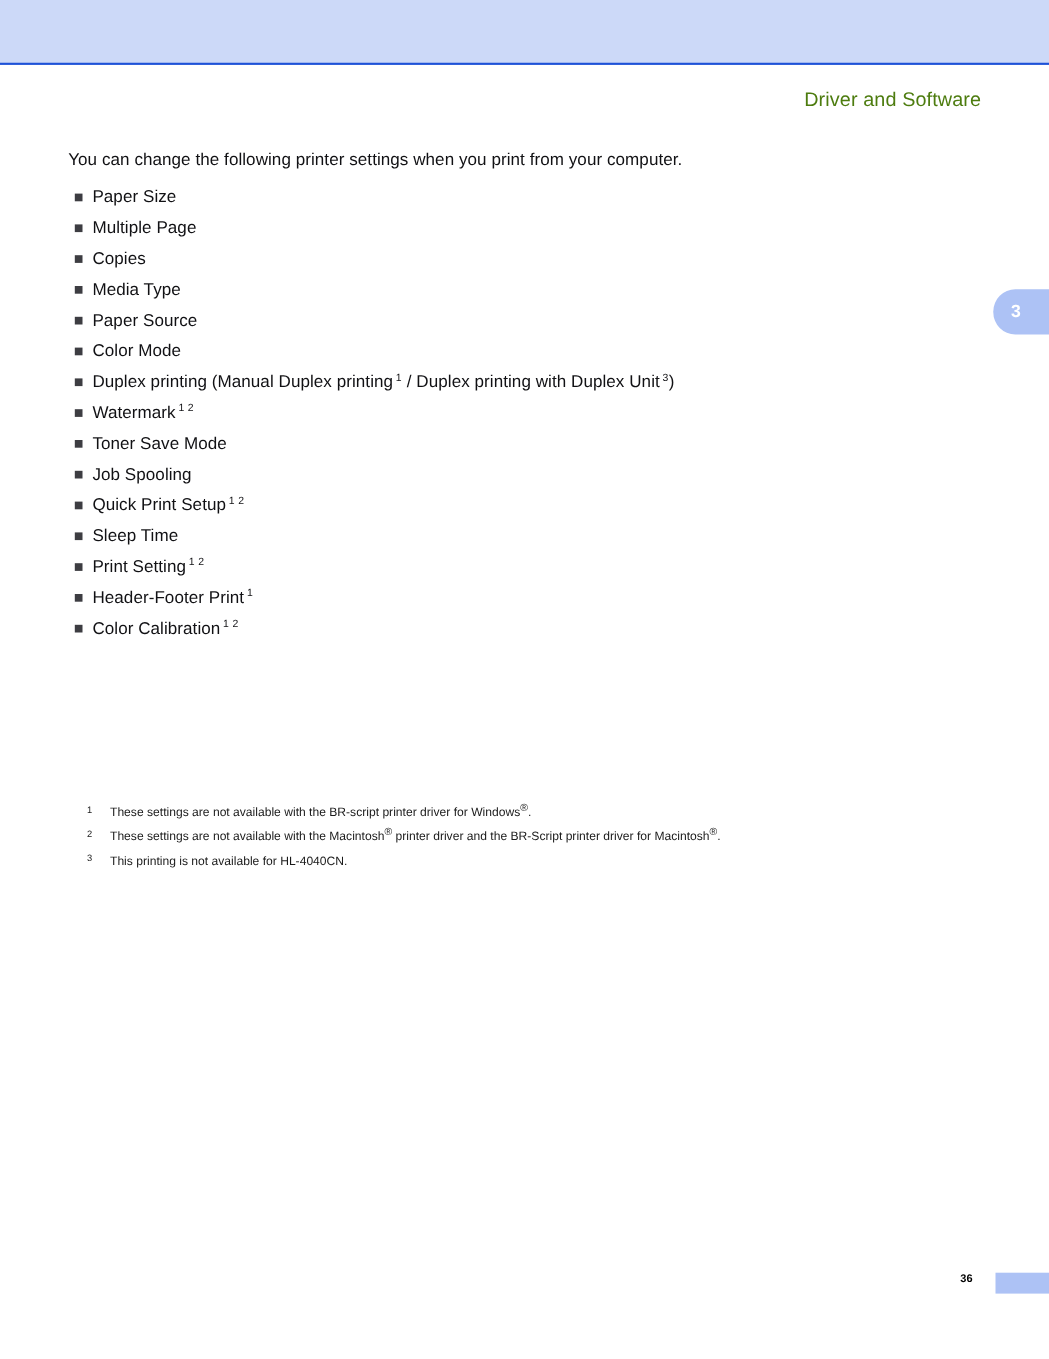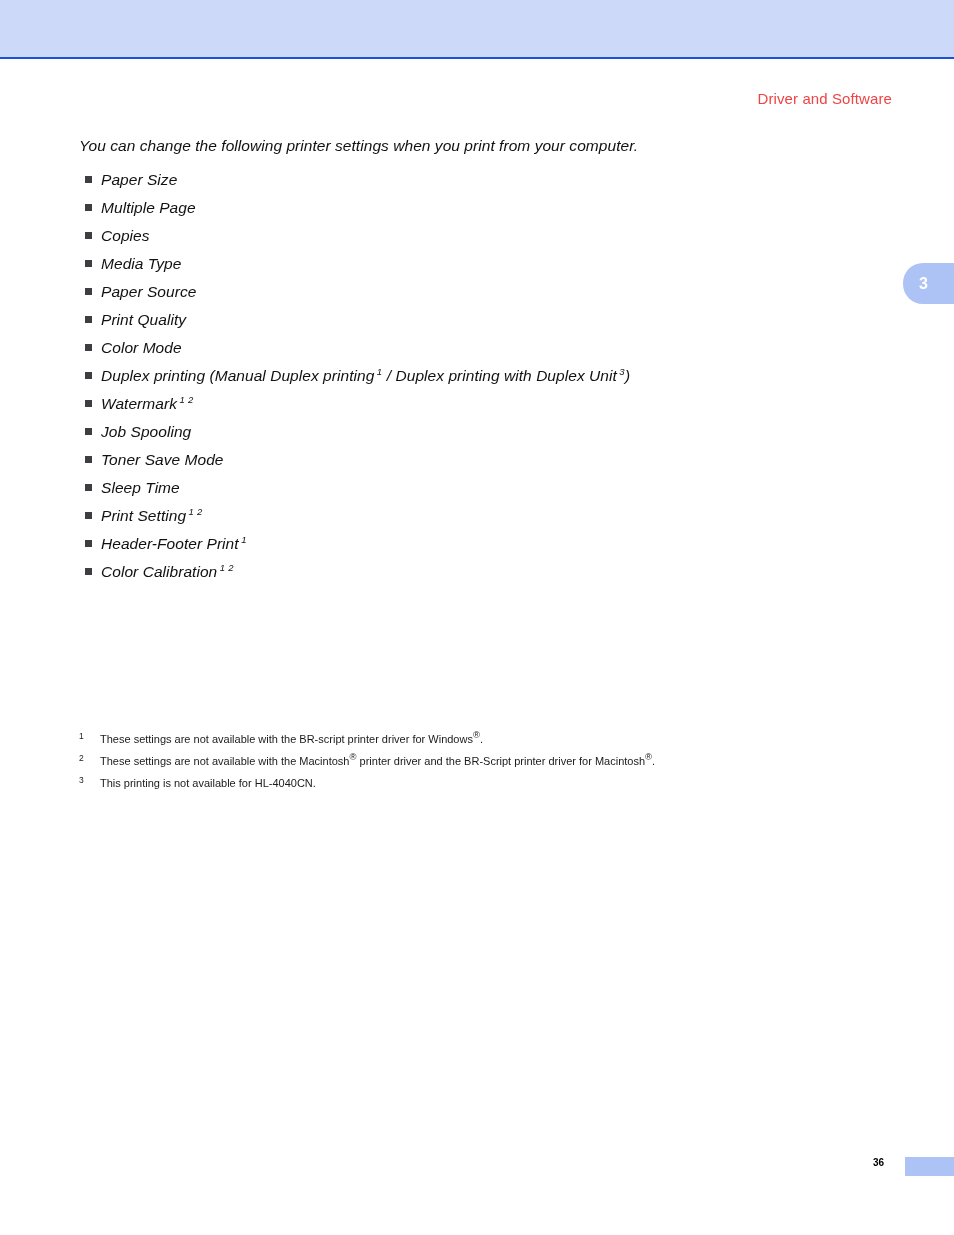--- a/index.html
+++ b/index.html
@@ -28,24 +28,24 @@
   .header-rule {
     position: absolute;
     top: 57px;
     left: 0;
     width: 954px;
     height: 2px;
     background: #1d52d8;
   }
   .running-head {
     position: absolute;
-    top: 90px;
+    top: 80px;
     right: 62px;
-    font-size: 15px;
-    color: #ef4444;
+    font-size: 18px;
+    color: #4d7c0f;
     letter-spacing: 0.1px;
     white-space: nowrap;
   }
 
   
   .chapter-tab {
     position: absolute;
     top: 263px;
     left: 903px;
     width: 51px;
@@ -60,23 +60,22 @@
     align-items: center;
     justify-content: center;
     padding-right: 10px;
     box-sizing: border-box;
   }
 
   
   .content {
     position: absolute;
     top: 136px;
-    left: 79px;
+    left: 62px;
     width: 800px;
-    font-style: italic;
   }
   .intro {
     font-size: 15.5px;
     line-height: 20px;
     color: #111114;
     margin: 0 0 14px 0;
     letter-spacing: 0.05px;
   }
 
   .bullet-list {
@@ -182,38 +181,38 @@
     <li class="bullet-item">
       <span class="sq"></span><span>Copies</span>
     </li>
     <li class="bullet-item">
       <span class="sq"></span><span>Media Type</span>
     </li>
     <li class="bullet-item">
       <span class="sq"></span><span>Paper Source</span>
     </li>
     <li class="bullet-item">
-      <span class="sq"></span><span>Print Quality</span>
-    </li>
-    <li class="bullet-item">
       <span class="sq"></span><span>Color Mode</span>
     </li>
 
     <li class="bullet-item">
       <span class="sq"></span><span>Duplex printing (Manual Duplex printing</span><sup class="fn">1</sup> <span>/ Duplex printing with Duplex Unit</span><sup class="fn">3</sup><span>)</span>
     </li>
 
     <li class="bullet-item">
       <span class="sq"></span><span>Watermark</span><sup class="fn">1 2</sup>
     </li>
     <li class="bullet-item">
+      <span class="sq"></span><span>Toner Save Mode</span>
+    </li>
+    <li class="bullet-item">
       <span class="sq"></span><span>Job Spooling</span>
     </li>
     <li class="bullet-item">
-      <span class="sq"></span><span>Toner Save Mode</span>
+      <span class="sq"></span><span>Quick Print Setup</span><sup class="fn">1 2</sup>
     </li>
     <li class="bullet-item">
       <span class="sq"></span><span>Sleep Time</span>
     </li>
     <li class="bullet-item">
       <span class="sq"></span><span>Print Setting</span><sup class="fn">1 2</sup>
     </li>
     <li class="bullet-item">
       <span class="sq"></span><span>Header-Footer Print</span><sup class="fn">1</sup>
     </li>

